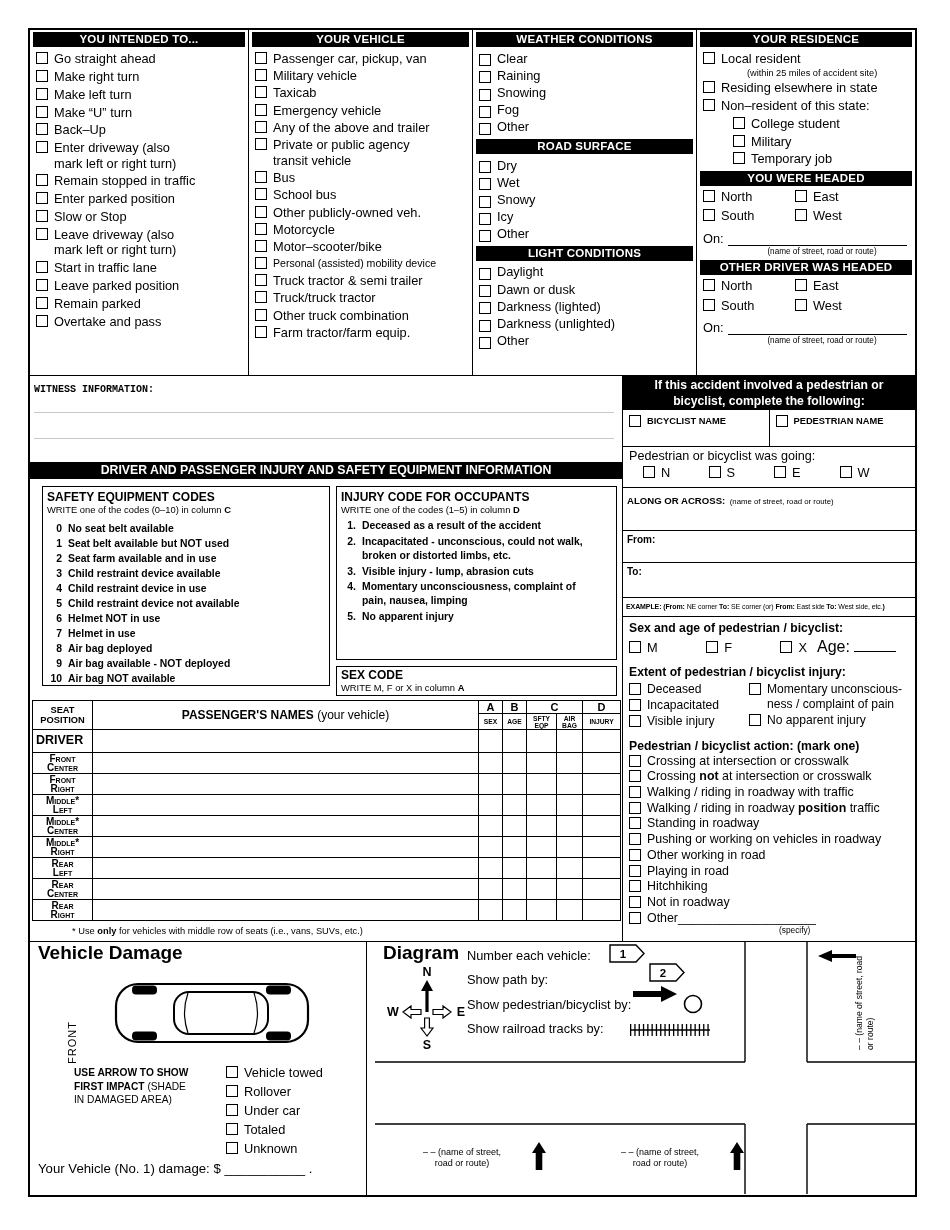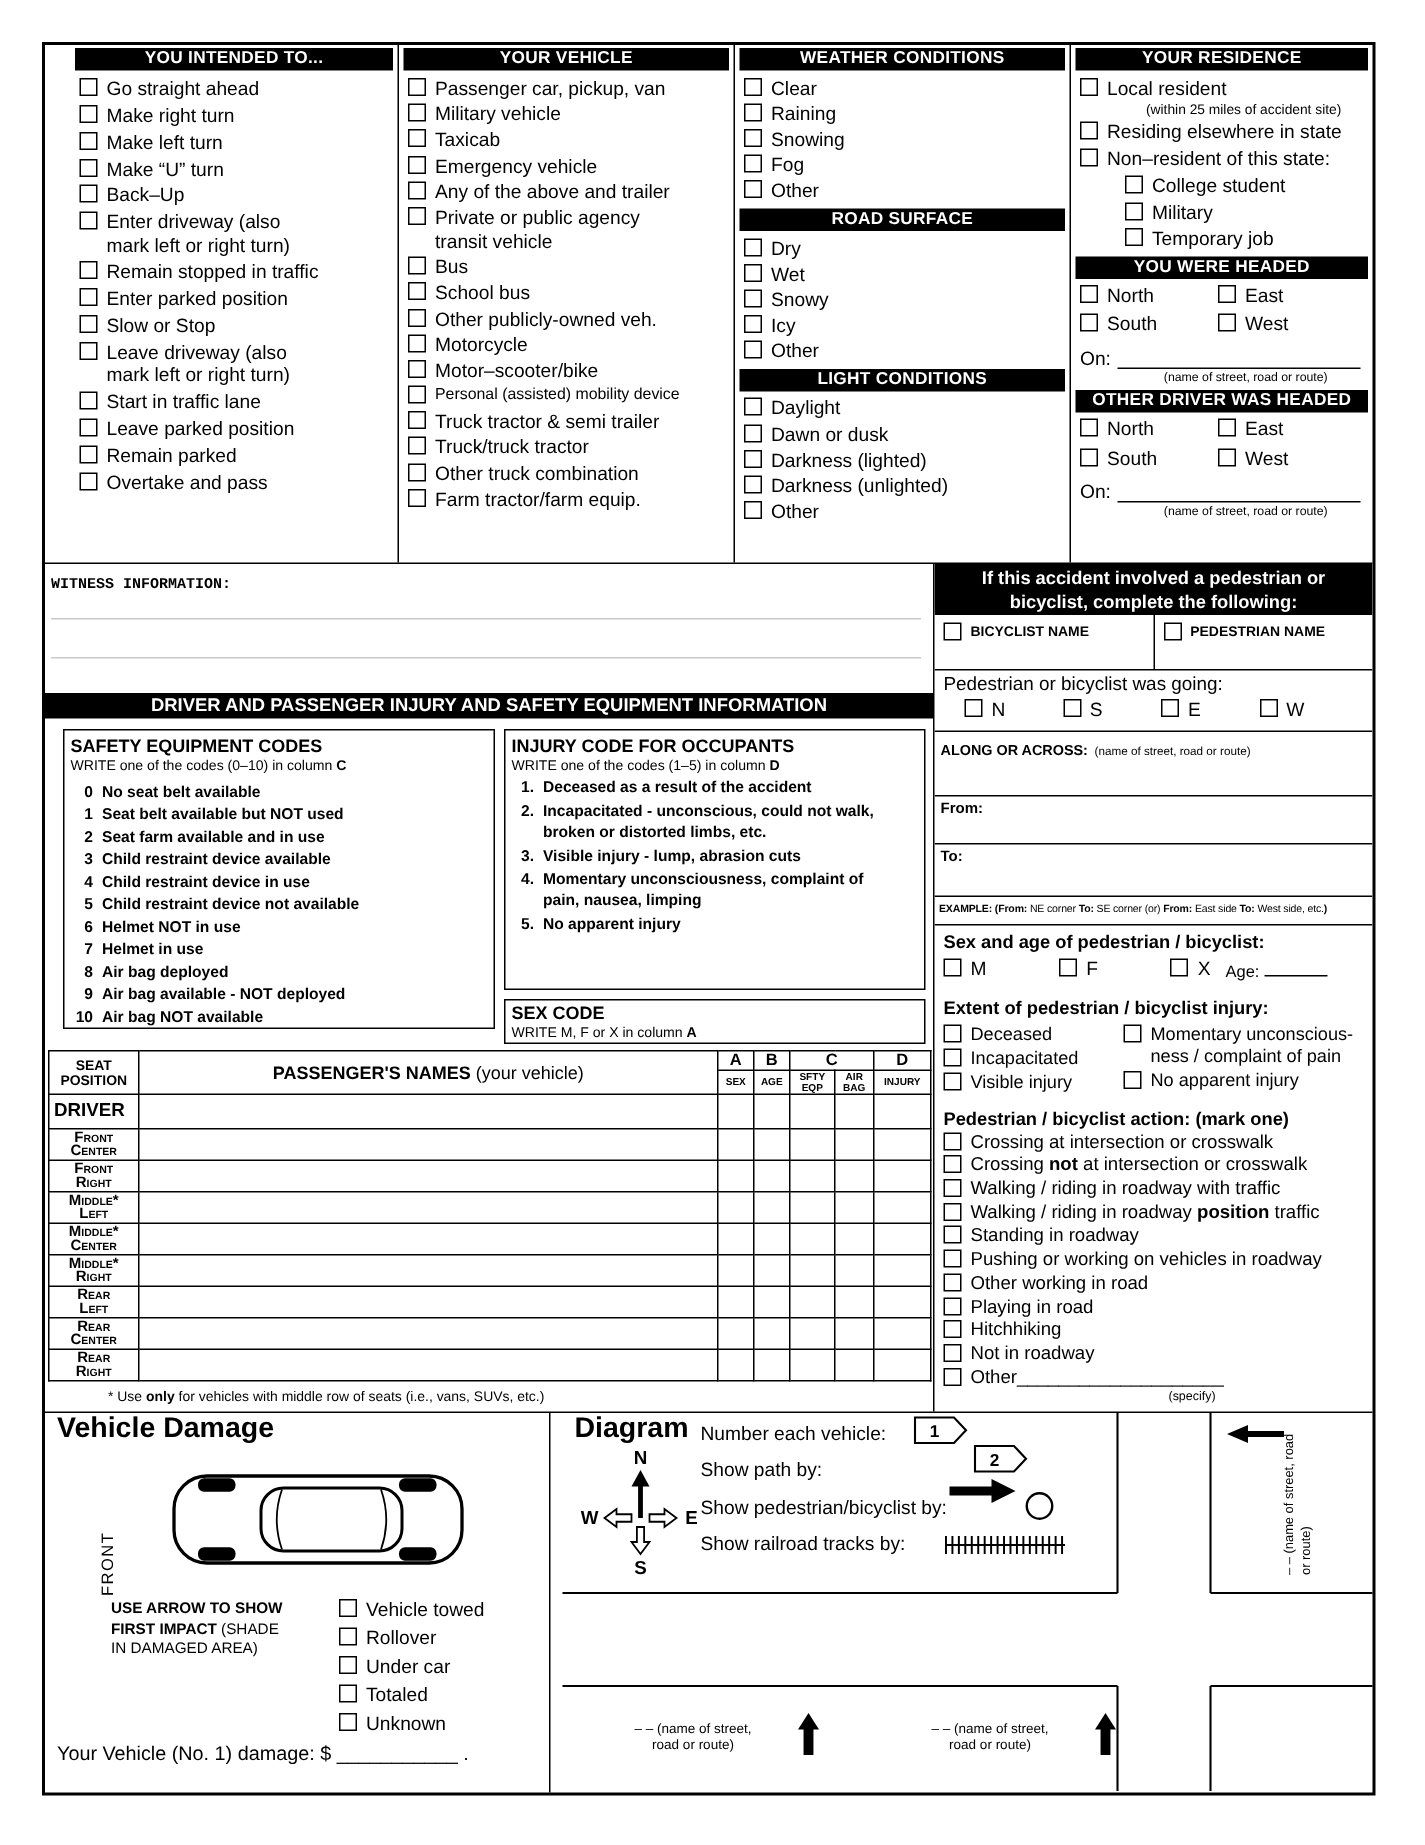--- a/index.html
+++ b/index.html
@@ -5,29 +5,29 @@
   * { box-sizing: border-box; }
   html,body { margin:0; padding:0; background:#fff; }
   .page { position:relative; width:950px; height:1230px; background:#fff; color:#000;
           font-family:"Liberation Sans", sans-serif; overflow:hidden; }
   .form { position:absolute; left:28px; top:28px; width:889px; height:1169px;
           border:2.5px solid #000; display:flex; flex-direction:column; }
 
   
   .row-top { display:flex; height:346px; border-bottom:1.5px solid #000; }
   .tcol { position:relative; border-right:1.3px solid #000; overflow:hidden; }
-  .c1 { width:219px;margin-left:17px; } .c2 { width:224px; } .c3 { width:224px; }
+  .c1 { width:219px; } .c2 { width:224px; } .c3 { width:224px; }
   .c4 { flex:1; border-right:none; }
   .hbar { margin:2px 3px 1px; background:#000; color:#fff; font-weight:bold;
           font-size:11.5px; line-height:15px; height:15px; text-align:center; letter-spacing:.2px; }
   .hbar.mid { margin-top:4px; }
   .cklist { padding:1px 2px 0 6px; }
   .ck-row { display:flex; align-items:flex-start; margin:2.2px 0; }
   .c2 .ck-row { margin:1.7px 0; }
-  .c3 .ck-row { margin:1.6px 0; }
+  .c3 .ck-row { margin:1.6px 0;align-items:flex-end; }
   .ckbox { width:12px; height:12px; border:1.3px solid #000; background:#fff;
            flex:0 0 12px; margin:1px 6px 0 0; }
   .ck-t { font-size:12.8px; line-height:15.6px; }
   .ck-row.sm .ck-t { font-size:10.6px; line-height:15px; }
   .ck-row.ind { margin-left:30px; }
   .ck-note { font-size:9.2px; line-height:10px; margin:-1px 0 2px 20px;padding-left:24px; }
   .dirgrid { display:grid; grid-template-columns:92px auto; padding-left:6px; }
   .dirgrid .ck-row { margin:2px 0; }
   .on-row { display:flex; align-items:flex-end; margin:5px 8px 0 6px; font-size:12.8px; }
   .fill-line { flex:1; border-bottom:1.1px solid #000; height:13px; margin-left:4px; }
@@ -84,21 +84,21 @@
   .al-n { font-size:7.8px; }
   .ped-from { height:32px; border-bottom:1.4px solid #000; padding:3px 4px; font-size:10px; font-weight:bold; }
   .ped-to { height:35px; border-bottom:1.4px solid #000; padding:3px 4px; font-size:10px; font-weight:bold; }
   .ped-example { height:19px; border-bottom:1.4px solid #000; font-size:7px; letter-spacing:-0.1px;
                  padding:5px 2px 0 3px; white-space:nowrap; }
   .ped-sexage { height:46px; padding:4px 6px 0; }
   .sec-label { font-size:12.2px; font-weight:bold; }
   .sexrow { display:flex; align-items:flex-end; margin-top:3px; }
   .sexopts { display:flex; width:178px; justify-content:space-between; }
   .sexopts .ck-row { margin:0; }
-  .agewrap { margin-left:10px; font-size:11px; }
+  .agewrap { margin-left:10px; font-size:16px; }
   .age-line { display:inline-block; width:42px; border-bottom:1.1px solid #000; height:11px; }
   .ped-extent { height:74px; padding:2px 6px 0; }
   .extent-grid { display:grid; grid-template-columns:120px 1fr; margin-top:2px; }
   .extent-grid .ck-row { margin:1.4px 0; }
   .extent-grid .ck-t { font-size:12.1px; line-height:14.4px; }
   .ped-action { flex:1; padding:2px 6px 0; }
   .ped-action .ck-row { margin:0.7px 0; }
   .ped-action .ck-t { font-size:12.4px; line-height:15px; }
   .specify { font-size:8.3px; margin:-1px 0 0 150px; }
 

